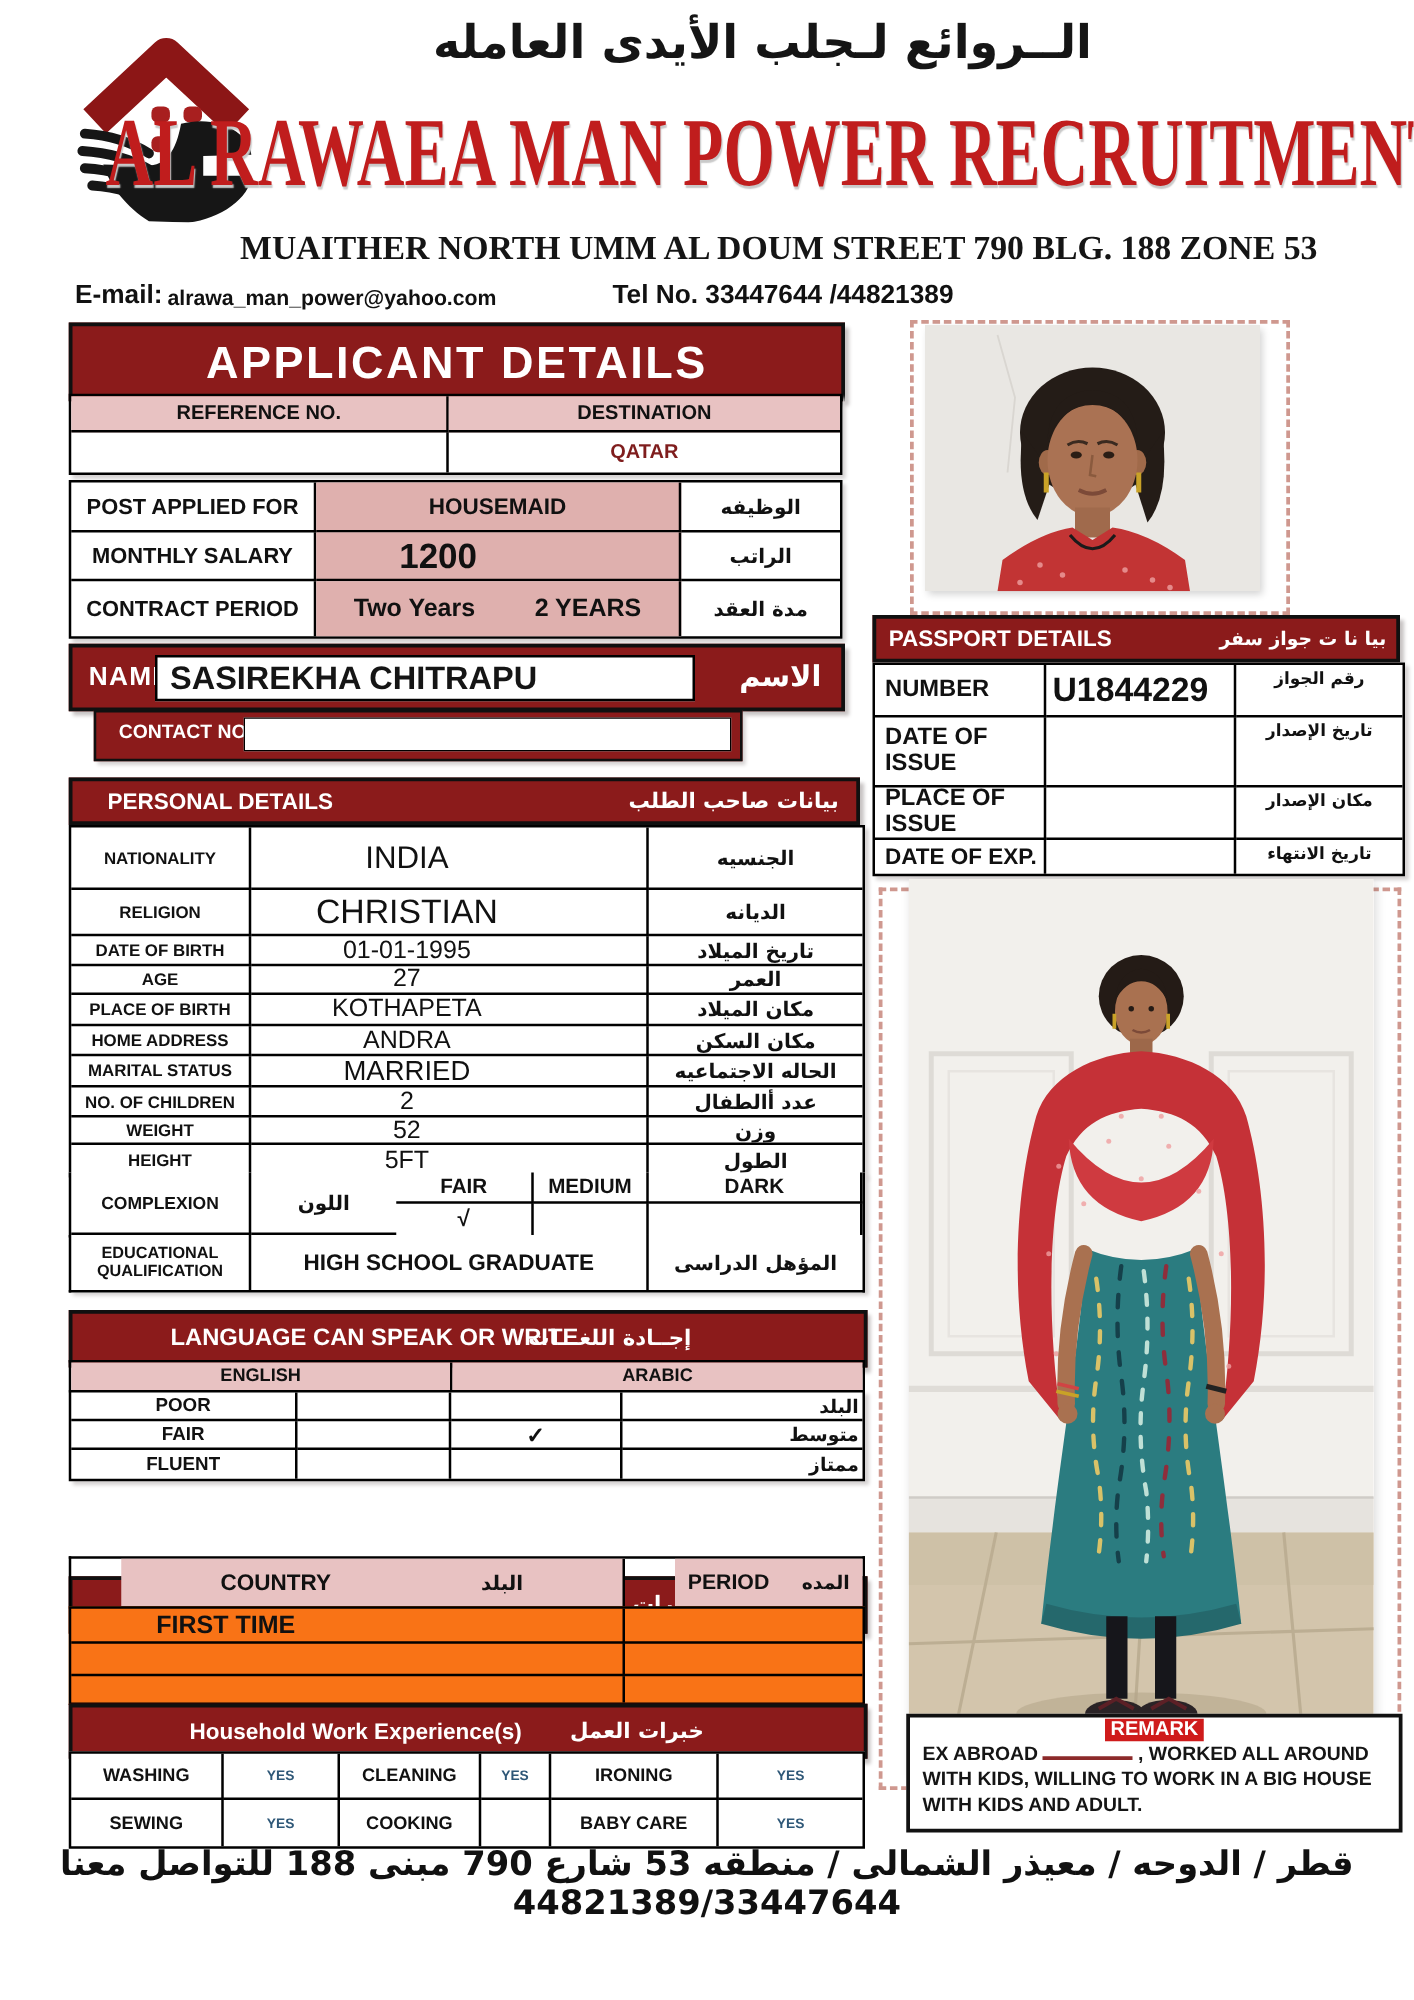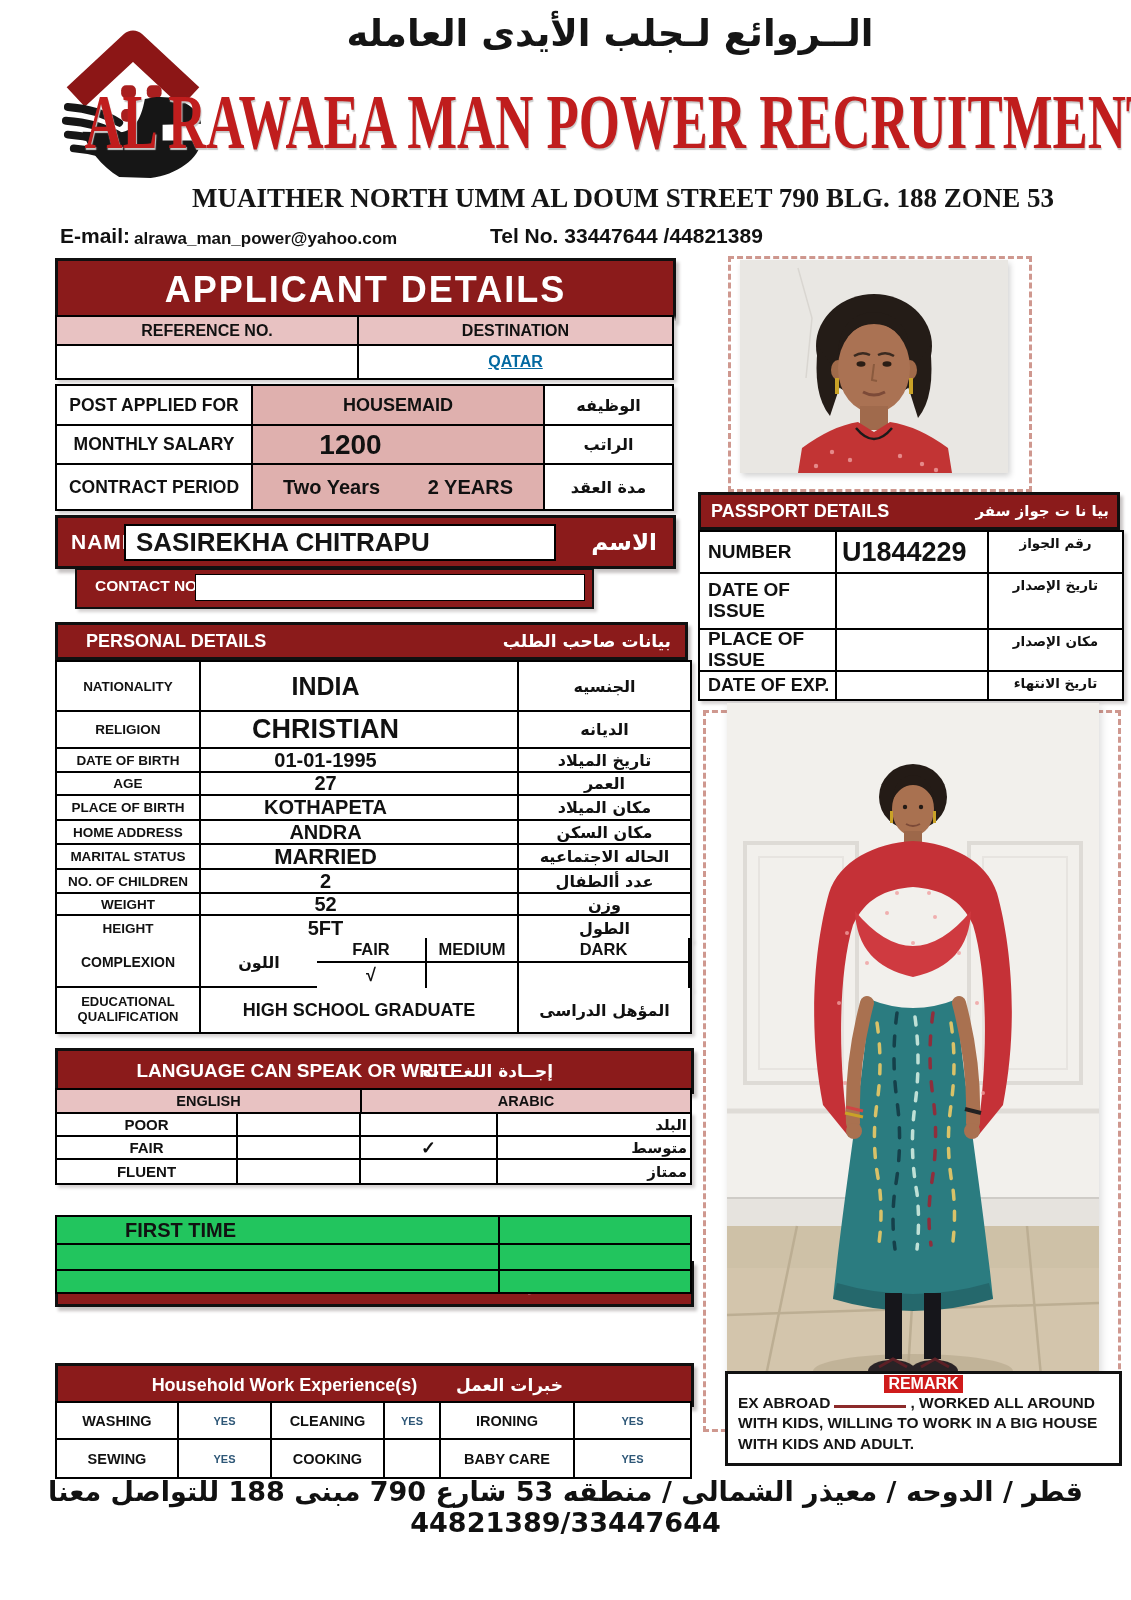--- a/index.html
+++ b/index.html
@@ -26,21 +26,21 @@
   .noR{border-right:none!important;} .noB{border-bottom:none!important;}
   .pink{background:#e8c2c2;} .pinkv{background:#dfb0ae;}
 
   
   .applicant-banner{left:55px;top:258px;width:615px;height:57px;}
   .applicant-banner div{width:100%;height:100%;display:flex;align-items:center;justify-content:center;
                         font-size:36px;font-weight:bold;letter-spacing:2px;}
   .refdest{left:55px;top:315px;width:615px;border:2.5px solid #000;display:grid;
            grid-template-columns:302px 1fr;grid-template-rows:29px 32px;box-shadow:3px 3px 3px #d5d2d2;}
   .refdest .cell{font-size:16px;font-weight:bold;}
-  .qatar{color:#0369a1;font-size:22px;font-weight:bold;text-decoration:underline;}
+  .qatar{color:#7f1d1d;font-size:22px;font-weight:bold;}
   .app-table{left:55px;top:384px;width:615px;border:2.5px solid #000;display:grid;
              grid-template-columns:196px 292px 1fr;grid-template-rows:40px 39px 44px;box-shadow:3px 3px 3px #d5d2d2;}
   .app-table .lbl{font-size:17.5px;font-weight:bold;}
   .app-table .arlbl{font-size:16px;font-weight:bold;}
   .housemaid{font-size:18px;font-weight:bold;}
   .salary{font-size:28px;font-weight:bold;padding-right:95px;}
   .contractcell{justify-content:space-between!important;padding:0 30px;font-size:20px;font-weight:bold;}
 
   
   .name-banner{left:55px;top:515px;width:615px;height:48px;}
@@ -53,21 +53,21 @@
   .contact-box{left:118px;top:4px;width:388px;height:25px;background:#fff;border:1.5px solid #000;}
 
   
   .personal-banner{left:55px;top:622px;width:633px;height:38px;display:flex;align-items:center;justify-content:space-between;padding:0;box-sizing:border-box;}
   .personal-banner .t{margin-left:28px;font-size:18px;font-weight:bold;}
   .personal-banner .a{margin-right:14px;font-size:17px;font-weight:bold;}
   .personal-table{left:55px;top:660px;width:633px;border:2.5px solid #000;display:grid;
                   grid-template-columns:144px 318px 1fr;
                   grid-template-rows:50px 37px 24px 23px 25px 24px 25px 24px 22px 24px;box-shadow:3px 3px 3px #d5d2d2;background:#fff;}
   .personal-table .lbl{font-size:13.5px;font-weight:bold;}
-  .personal-table .val{font-weight:bold;padding-right:67px;}
+  .personal-table .val{font-weight:normal;padding-right:67px;}
   .personal-table .arlbl{font-size:16px;font-weight:bold;}
   .v-xl{font-size:25px;} .v-xxl{font-size:27px;} .v-lg{font-size:20px;} .v-md{font-size:22px;}
   .complexion{left:55px;top:1012px;width:633px;border:2.5px solid #000;border-top:none;display:grid;
               grid-template-columns:144px 116px 110px 92px 1fr;grid-template-rows:25px 25px;box-shadow:3px 3px 3px #d5d2d2;background:#fff;}
   .complexion .hd{font-size:16.5px;font-weight:bold;}
   .education{left:55px;top:1062px;width:633px;border:2.5px solid #000;border-top:none;display:grid;
              grid-template-columns:144px 318px 1fr;grid-template-rows:44px;box-shadow:3px 3px 3px #d5d2d2;background:#fff;}
   .education .lbl{font-size:13px;font-weight:bold;line-height:1.15;}
   .education .val{font-size:18px;font-weight:bold;}
   .education .arlbl{font-size:16px;font-weight:bold;}
@@ -91,22 +91,22 @@
   
   .prev-banner{left:55px;top:1261px;width:633px;height:40px;}
   .prev-banner .t{position:absolute;left:0;right:170px;top:0;bottom:0;display:flex;align-items:center;justify-content:center;font-size:19px;font-weight:bold;color:#fff;}
   .prev-banner .a{position:absolute;right:120px;top:0;bottom:0;display:flex;align-items:center;font-size:17px;font-weight:bold;color:#fff;}
   .prev-head{left:55px;top:1245px;width:633px;border:2.5px solid #000;border-bottom:none;display:grid;grid-template-columns:443px 1fr;grid-template-rows:40px;}
   .prev-head .cell{font-weight:bold;margin-left:40px;}
   .country-cell{display:flex;align-items:center;justify-content:center;gap:120px;}
   .country-cell .en{font-size:18px;} .country-cell .arw{font-size:16px;}
   .period-cell{display:flex;align-items:center;justify-content:center;gap:26px;}
   .period-cell .en{font-size:17px;} .period-cell .arw{font-size:15px;}
-  .prev-table{left:55px;top:1215px;width:633px;border:2.5px solid #000;display:grid;
-              grid-template-columns:443px 1fr;grid-template-rows:28px 26px 21px;background:#22c55e;}
+  .prev-table{left:55px;top:1285px;width:633px;border:2.5px solid #000;display:grid;
+              grid-template-columns:443px 1fr;grid-template-rows:28px 26px 21px;background:#f97316;}
   .firsttime{justify-content:flex-start!important;padding-left:68px;font-size:20px;font-weight:bold;}
 
   
   .house-banner{left:55px;top:1363px;width:633px;height:38px;}
   .house-banner .t{position:absolute;left:0;right:180px;top:0;bottom:0;display:flex;align-items:center;justify-content:center;font-size:18px;font-weight:bold;color:#fff;}
   .house-banner .a{position:absolute;right:128px;top:0;bottom:0;display:flex;align-items:center;font-size:17px;font-weight:bold;color:#fff;}
   .house-table{left:55px;top:1401px;width:633px;border:2.5px solid #000;display:grid;
                grid-template-columns:122px 93px 113px 56px 134px 1fr;grid-template-rows:37px 37px;background:#fff;}
   .house-table .lbl{font-size:14.5px;font-weight:bold;}
   .yes{font-size:11px;font-weight:bold;color:#2e5777;}

